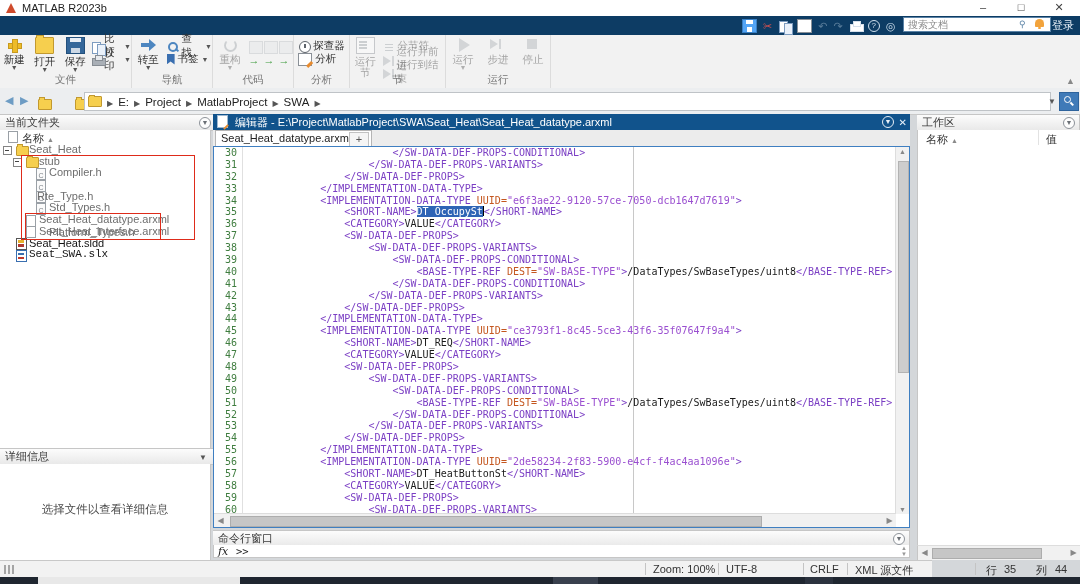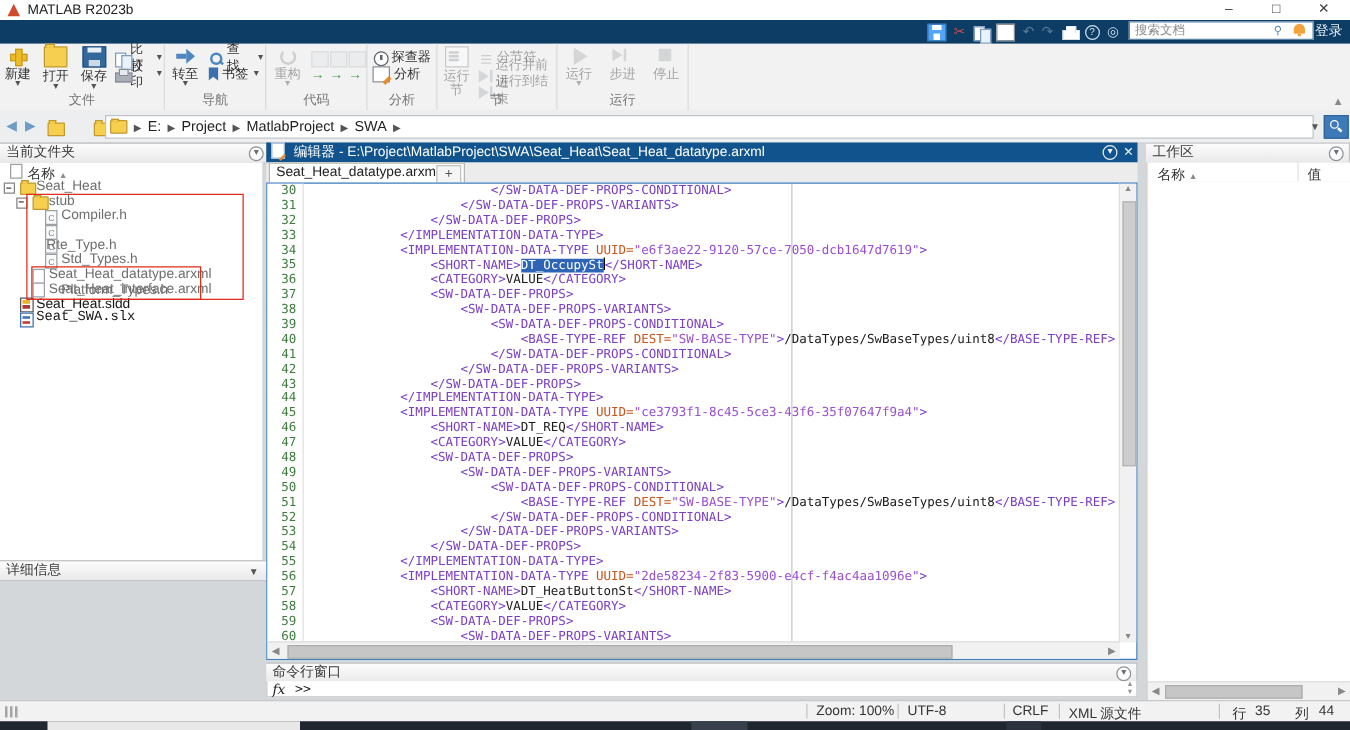--- a/index.html
+++ b/index.html
@@ -167,21 +167,21 @@
   #ws-head{position:absolute;left:0;top:0;right:0;height:15px;}
   #ws-cols{position:absolute;left:0;top:16px;right:0;height:15px;background:#fff;border-bottom:1px solid #e2e2e2;border-left:1px solid #c6c6c6;}
   #ws-cols .c1{position:absolute;left:8px;top:2px;color:#333;}
   #ws-cols .c2{position:absolute;left:128px;top:2px;color:#333;}
   #ws-cols .cdiv{position:absolute;left:120px;top:0;bottom:0;width:1px;background:#e2e2e2;}
   #ws-body{position:absolute;left:0;top:31px;right:0;bottom:14px;background:#fff;border-left:1px solid #c6c6c6;}
   #ws-hscroll{position:absolute;left:0;right:0;bottom:0;height:14px;background:#f1f1f1;border-top:1px solid #ddd;border-left:1px solid #c6c6c6;}
   #ws-hthumb{position:absolute;left:14px;top:2px;width:108px;height:9px;background:#c6c6c6;border:1px solid #adadad;}
 
   
-  #statusbar{left:0;top:560px;width:1080px;height:17px;background:#f2f2f2;border-top:1px solid #c8c8c8;}
+  #statusbar{left:0;top:560px;width:932px;height:17px;background:#f2f2f2;border-top:1px solid #c8c8c8;}
   .st{position:absolute;top:2px;font-size:11px;color:#333;}
   .stsep{position:absolute;top:2px;width:1px;height:12px;background:#c4c4c4;}
   #grip{position:absolute;left:4px;top:4px;width:14px;height:9px;}
   #grip::before{content:"";position:absolute;left:0;top:0;width:2px;height:9px;background:#a5a5a5;box-shadow:4px 0 0 #a5a5a5,8px 0 0 #a5a5a5;}
 
   
   #bottomstrip{left:0;top:577px;width:1080px;height:7px;background:#1f2630;}
   .bseg{position:absolute;top:0;height:7px;}
 </style>
 </head>
@@ -376,20 +376,23 @@
       </div>
       <div class="trow dark">
         <span class="ticon ic-slx" style="left: 16px;"></span>
         <span class="lbl" style="position: absolute; left: 29px; font-family: Liberation Mono, monospace;">Seat_SWA.slx</span>
       </div>
     </div>
 
   <div id="details-header" class="abs phead">
     <span>详细信息</span>
     <span id="details-chevron">▼</span>
+  </div>
+  <div id="details-body" class="abs">
+    <div class="msg">选择文件以查看详细信息</div>
   </div>
 
   <div id="editor" class="abs">
     <div id="ed-title">
       <span class="doc"></span>
       <span>编辑器 - E:\Project\MatlabProject\SWA\Seat_Heat\Seat_Heat_datatype.arxml</span>
       <span class="pmenu onblue" id="ed-menu">▼</span>
       <span id="ed-close">✕</span>
     </div>
     <div id="ed-tabs">

